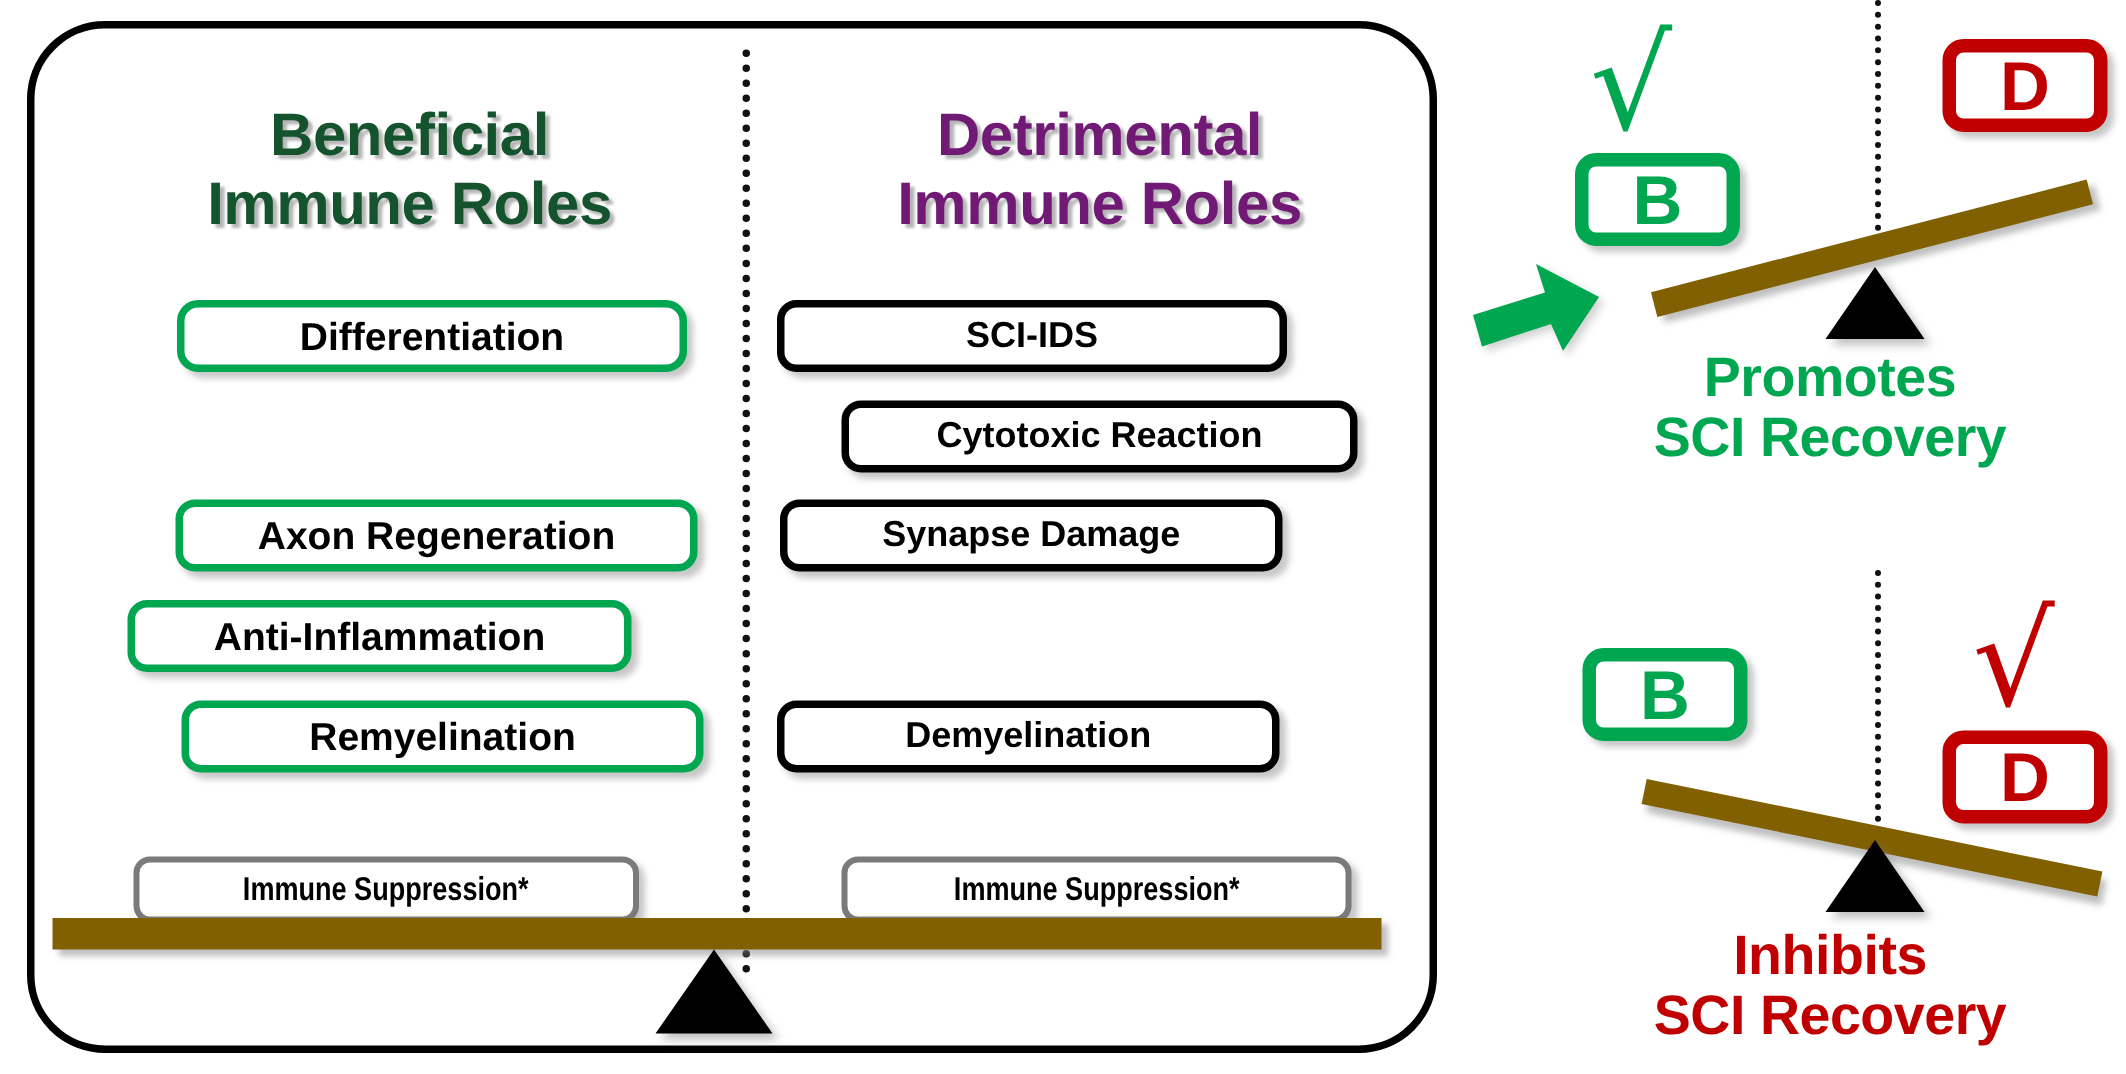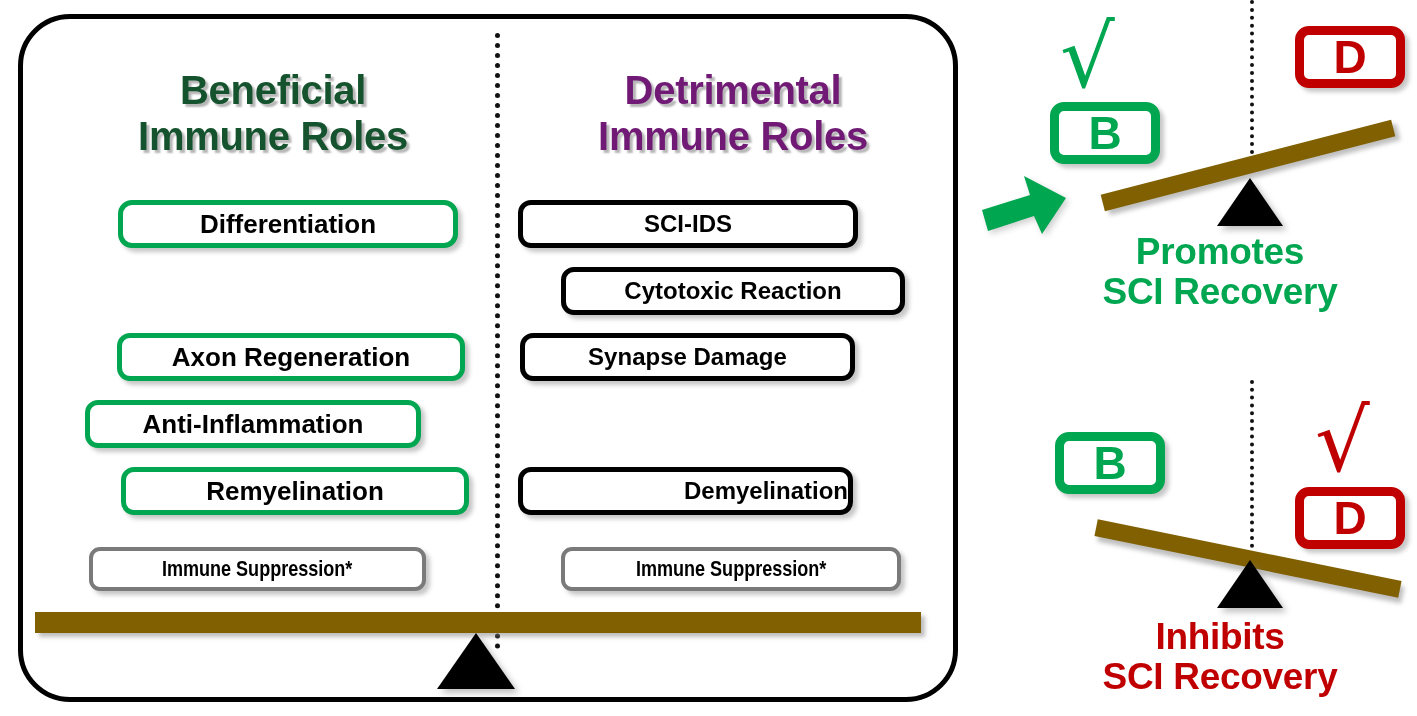--- a/index.html
+++ b/index.html
@@ -28,21 +28,21 @@
   
   .pill{
     position:absolute;height:48px;box-sizing:border-box;
     background:#fff;border-radius:13px;
     display:flex;align-items:center;justify-content:center;
     font-weight:bold;color:#000;
     box-shadow:4px 4px 4px rgba(130,130,130,.45);
   }
   .pill.g{border:5px solid #00A650;font-size:26px;}
   .pill.r{border:5px solid #000000;font-size:24px;}
-  .pill.gray{border:4px solid #7A7A7A;font-size:22px;height:44px;border-radius:11px;}
+  .pill.gray{border:4px solid #7A7A7A;font-size:22px;height:44px;border-radius:11px;margin-top:24px;}
   .pill.gray span{display:block;transform:scaleX(.82);transform-origin:center;white-space:nowrap;}
 
   
   .beam-main{
     position:absolute;left:35px;top:612px;width:886px;height:21px;
     background:#806000;box-shadow:4px 4px 4px rgba(130,130,130,.5);
   }
   .tri{
     position:absolute;width:0;height:0;
     border-left:39px solid transparent;border-right:39px solid transparent;
@@ -138,21 +138,21 @@
 
     <div class="pill r" style="left:495px;top:181px;width:340px;">
       <span>SCI-IDS</span>
       </div>
     <div class="pill r" style="left:538px;top:248px;width:344px;">
       <span>Cytotoxic Reaction</span>
       </div>
     <div class="pill r" style="left:497px;top:314px;width:335px;justify-content:center;">
       <span>Synapse Damage</span>
       </div>
-    <div class="pill r" style="left:495px;top:448px;width:335px;justify-content:flex-end;">
+    <div class="pill r" style="left:495px;top:448px;width:335px;">
       <span>Demyelination</span>
       </div>
     <div class="pill gray" style="left:538px;top:528px;width:340px;">
       <span>Immune Suppression*</span>
       </div>
   </div>
 
   <div class="beam-main"></div>
   <div class="tri main"></div>
 

